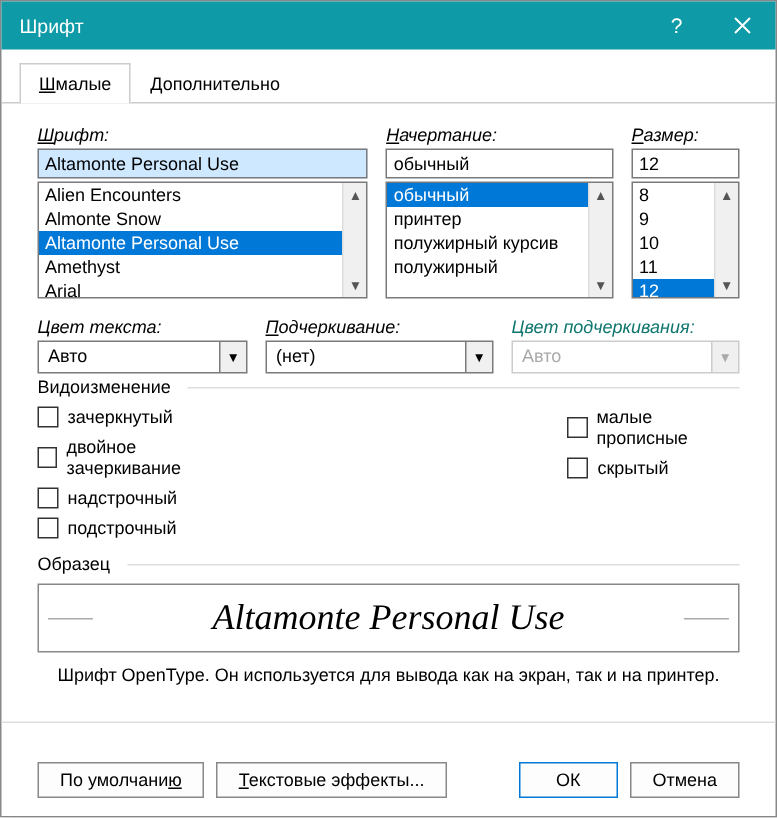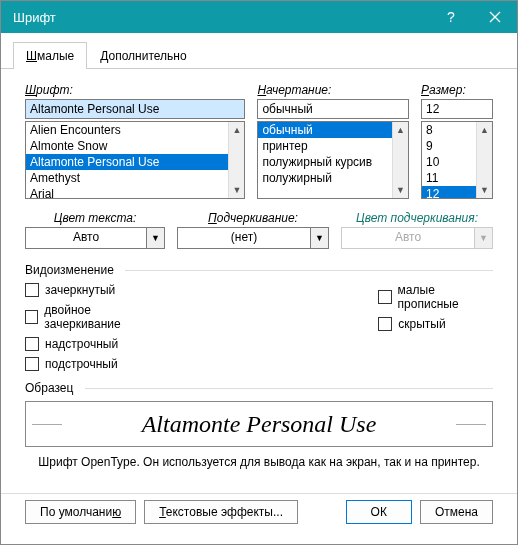--- a/index.html
+++ b/index.html
@@ -19,21 +19,21 @@
 .sizecol { width: 72px; }
 .lbl { margin-bottom: 2px; font-style: italic; }
 .txtinput { width: 100%; height: 20px; border: 1px solid #7a7a7a; background: #cde8ff; padding: 1px 4px; font-size: 12px; }
 .txtinput.plain { background: #fff; }
 .listbox { width: 100%; height: 78px; border: 1px solid #7a7a7a; margin-top: 2px; overflow: hidden; position: relative; }
 .listbox .scrollbar { position: absolute; right: 0; top: 0; bottom: 0; width: 16px; background: #f0f0f0; border-left: 1px solid #ddd; display: flex; flex-direction: column; }
 .scrollbar .arr { height: 16px; text-align: center; font-size: 9px; line-height: 16px; color: #555; }
 .scrollbar .track { flex: 1; }
 .listitem { padding: 1px 4px; white-space: nowrap; overflow: hidden; }
 .listitem.sel { background: #0078d7; color: #fff; }
-.row2 { display: flex; gap: 12px; margin-bottom: 14px; text-align: center; }
+.row2 { display: flex; gap: 12px; margin-bottom: 2px; }
 .col2a { width: 140px; }
 .col2b { flex: 1; }
 .col2c { flex: 1; }
 .combo { display: flex; height: 22px; border: 1px solid #7a7a7a; }
 .combo.disabled { border-color: #ccc; color: #aaa; }
 .combo .val { flex: 1; padding: 2px 6px; }
 .combo .drop { width: 18px; border-left: 1px solid #7a7a7a; display:flex; align-items:center; justify-content:center; font-size:9px; background:#f0f0f0; }
 .combo.disabled .drop { border-left-color: #ccc; }
 .lbl.disabled { color: #0f766e; }
 .group { margin-bottom: 10px; }
@@ -42,21 +42,21 @@
 .checks { display: flex; gap: 51px; }
 .checkcol { display: flex; flex-direction: column; gap: 6px; }
 .chk { display: flex; align-items: center; gap: 6px; }
 .chkbox { width: 14px; height: 14px; border: 1px solid #333; background: #fff; }
 .preview { border: 1px solid #888; height: 46px; display: flex; align-items: center; justify-content: center; margin-top: 4px; margin-bottom: 8px; position: relative; }
 .preview::before, .preview::after { content: ''; position: absolute; width: 30px; border-top: 1px solid #aaa; top: 50%; }
 .preview::before { left: 6px; }
 .preview::after { right: 6px; }
 .previewtext { font-family: 'Brush Script MT', cursive; font-size: 24px; font-style: italic; }
 .note { text-align: center; font-size: 12px; margin-bottom: 8px; }
-.footer { display: flex; gap: 8px; padding: 6px 24px 14px; border-top: 1px solid #ddd; }
+.footer { display: flex; gap: 8px; padding: 26px 24px 14px; border-top: 1px solid #ddd; }
 .spacer { flex: 1; }
 .btn2 { height: 24px; padding: 0 14px; border: 1px solid #888; background: #fdfdfd; cursor: default; }
 .btn2.primary { border: 1px solid #0078d7; padding: 0 24px; }
 .smallgroup::after { left: 60px; }
 </style>
 </head>
 <body>
 
 <div class="window">
   <div class="titlebar">

